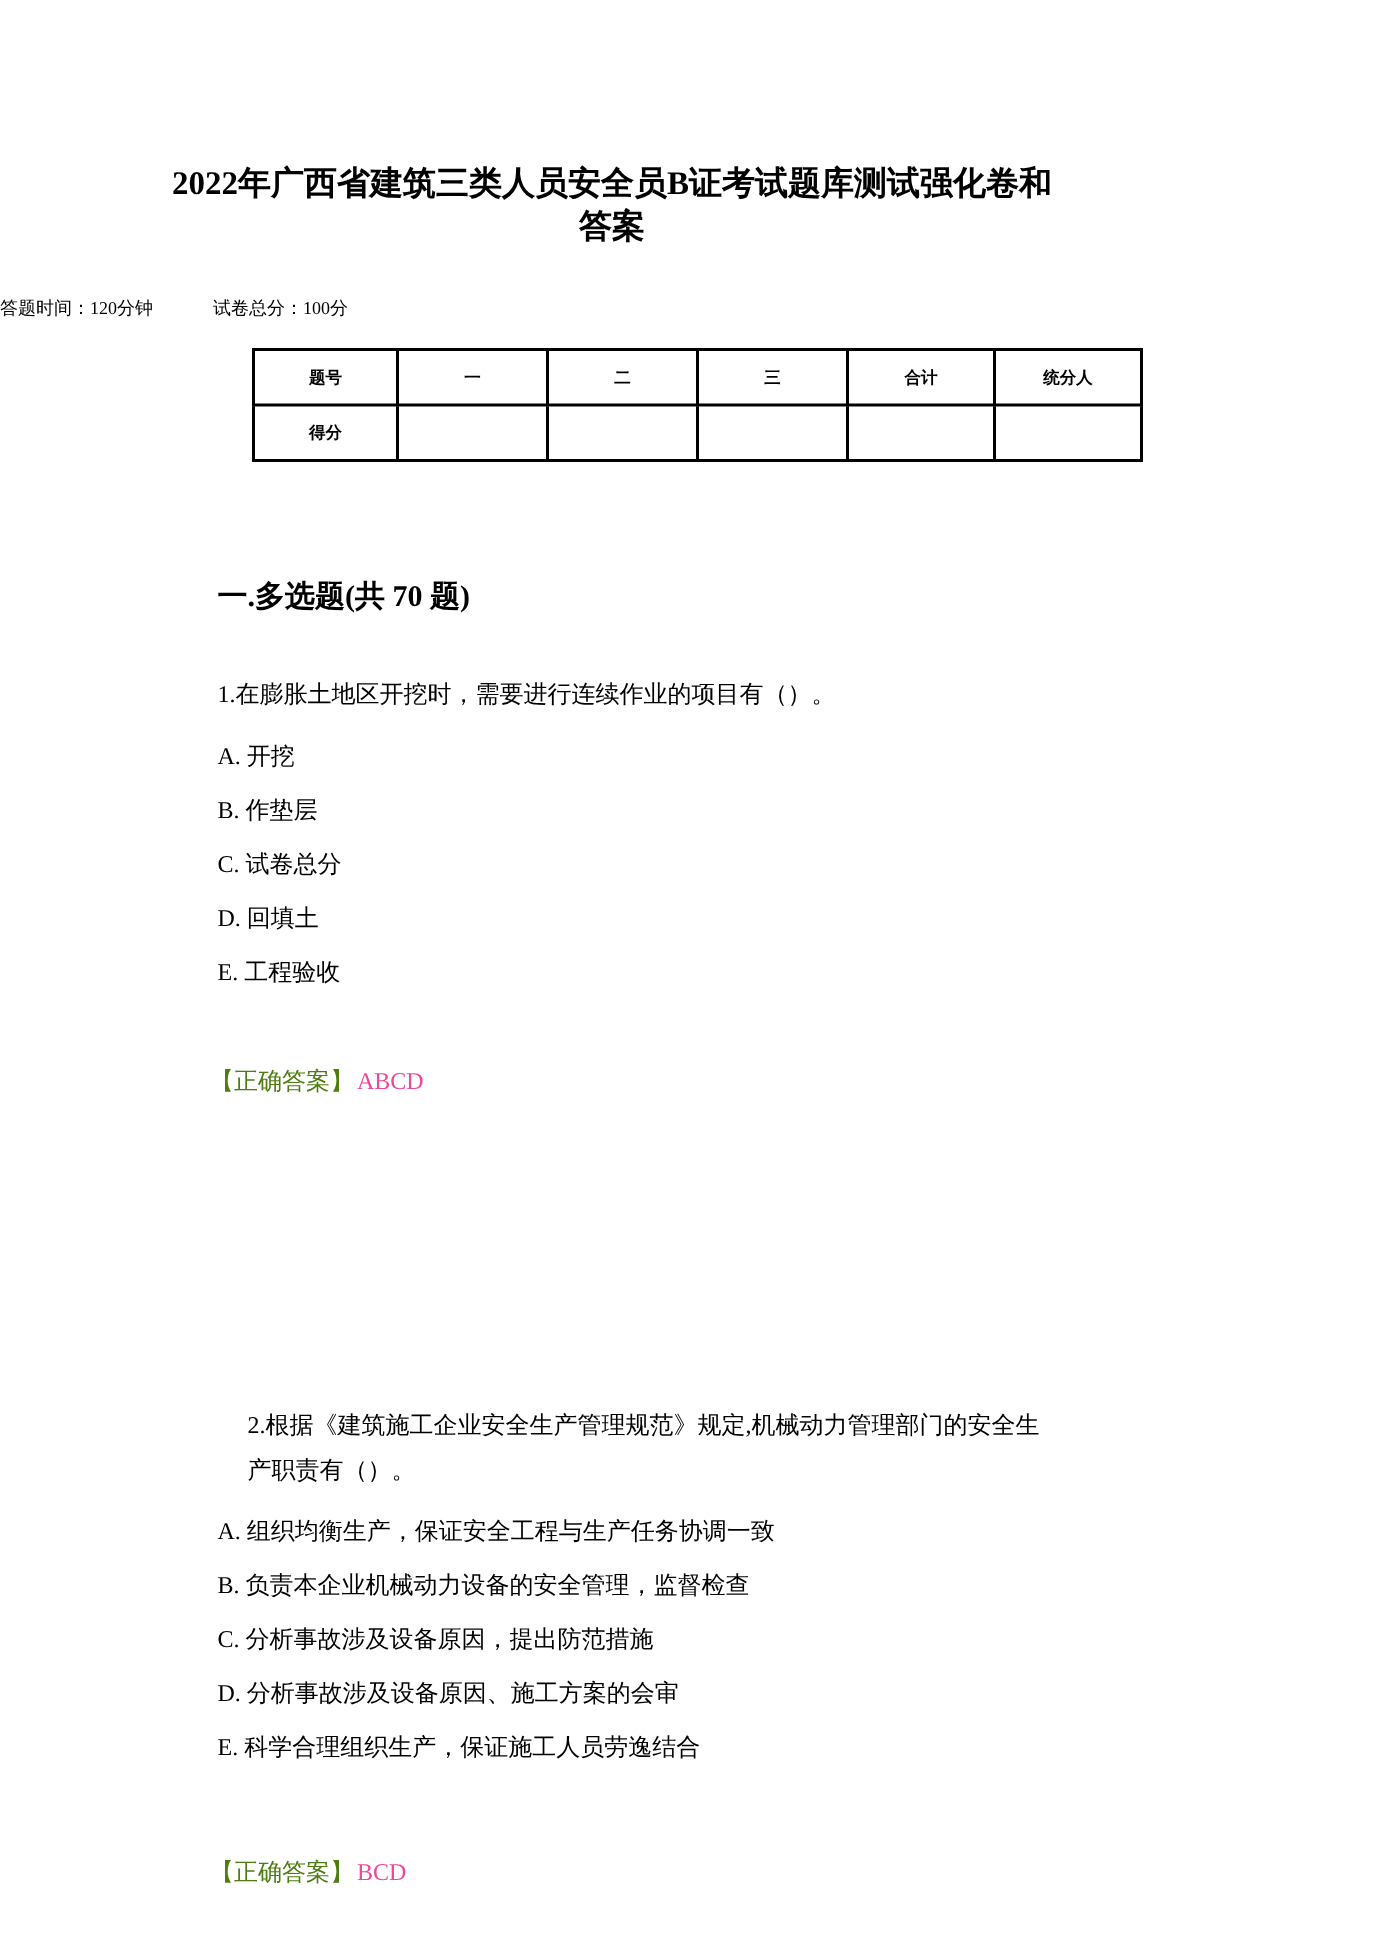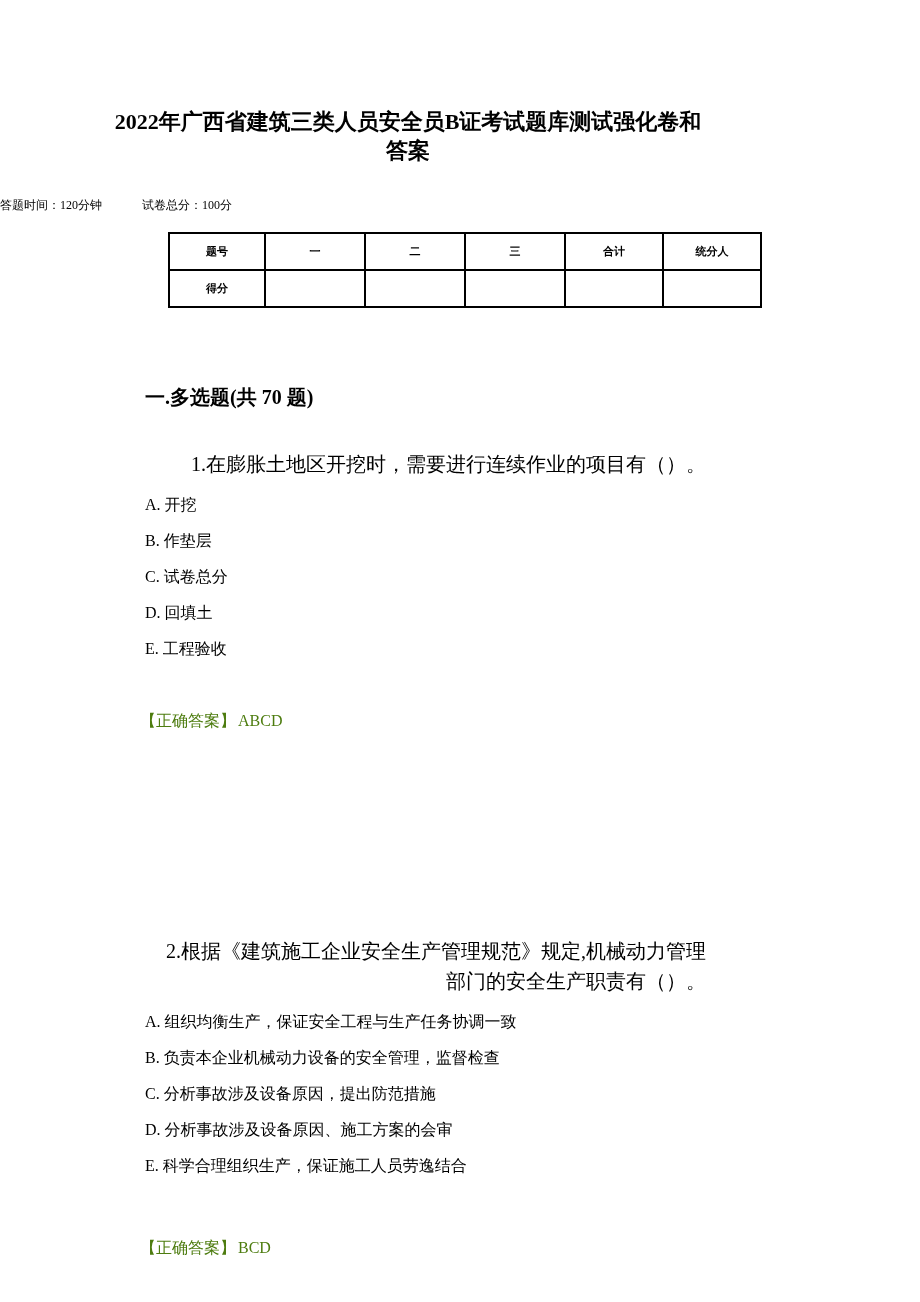--- a/index.html
+++ b/index.html
@@ -48,40 +48,39 @@
   .col-std   { width: 100px; }
   .col-total { width: 98px; font-family: Liberation Serif, serif; }
   .col-scorer{ width: 98px; }
   .section-heading {
     margin: 76px 0 0 145px;
     font-size: 20px;
     font-weight: bold;
   }
   .question { margin-left: 145px; margin-right: 110px; }
   .stem {
-    font-size: 20px;
+    font-size: 16px;
     line-height: 30px;
-    text-align: right;
   }
   .q1 .stem { margin-top: 38px; }
   .q2 .stem { margin-top: 204px; margin-left: 20px; }
   .option {
     font-size: 16px;
     margin-top: 15px;
     line-height: 21px;
   }
   .answer-line {
     margin-left: 140px;
     font-size: 16px;
     color: #ff0000;
   }
   .q1-answer { margin-top: 52px; }
   .q2-answer { margin-top: 62px; }
   .answer-label { color: #4d7c0f; }
-  .answer-value { color: #4d7c0f; margin-left: 2px; }
+  .answer-value { color: #ec4899; margin-left: 2px; }
 </style>
 </head>
 <body>
 
 <div class="page">
 
   <h1 class="title">2022年广西省建筑三类人员安全员B证考试题库测试强化卷和答案</h1>
 
   <div class="meta">
     <span class="meta-item">答题时间：120分钟</span>

